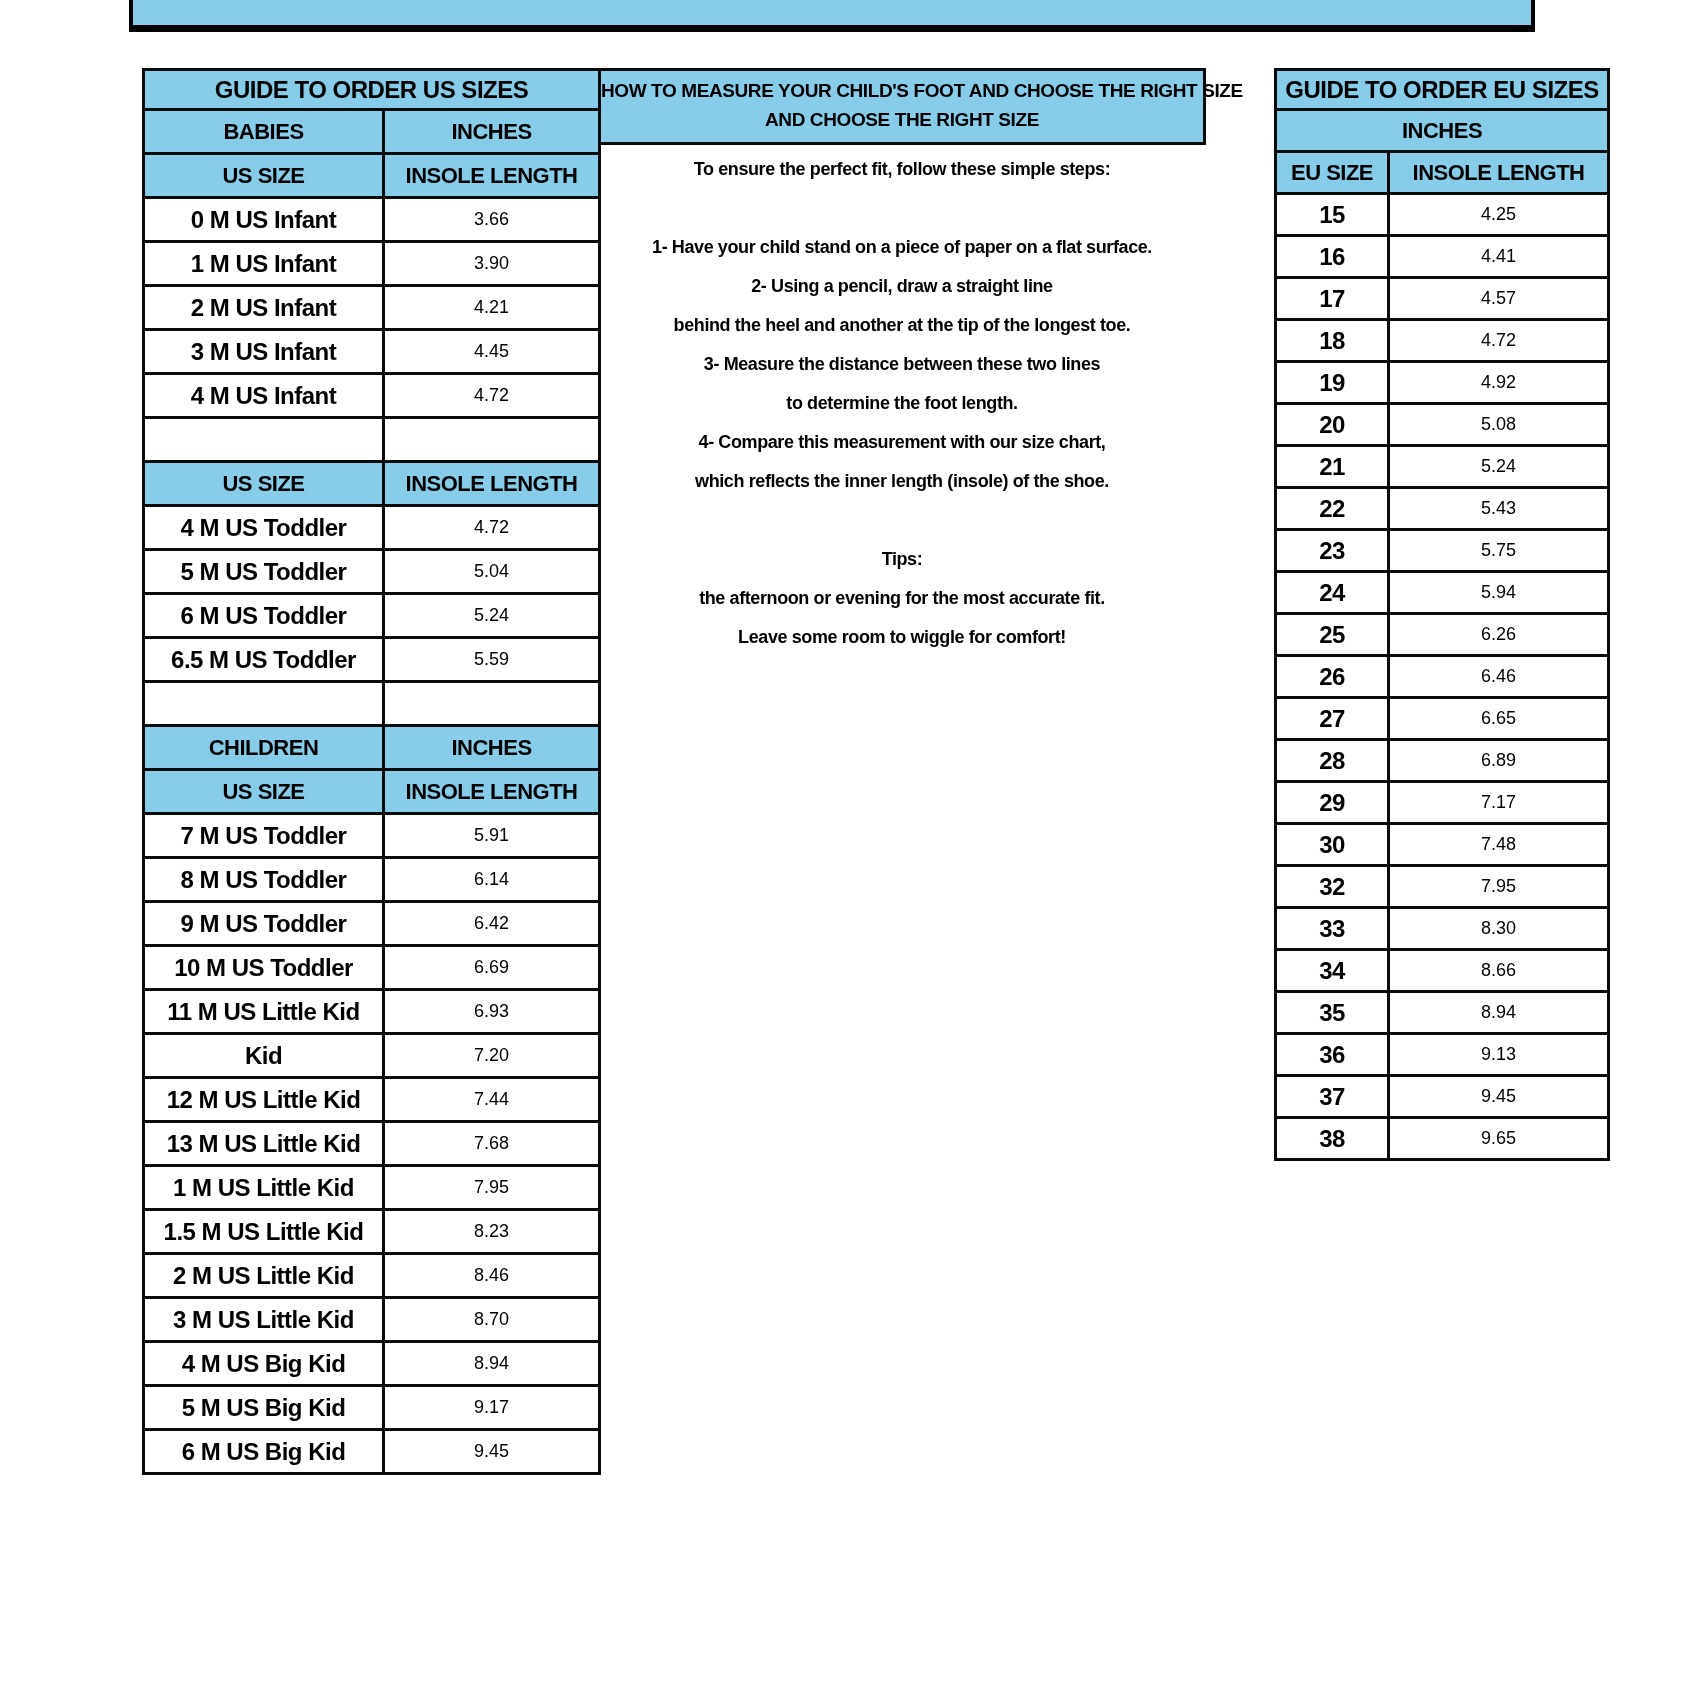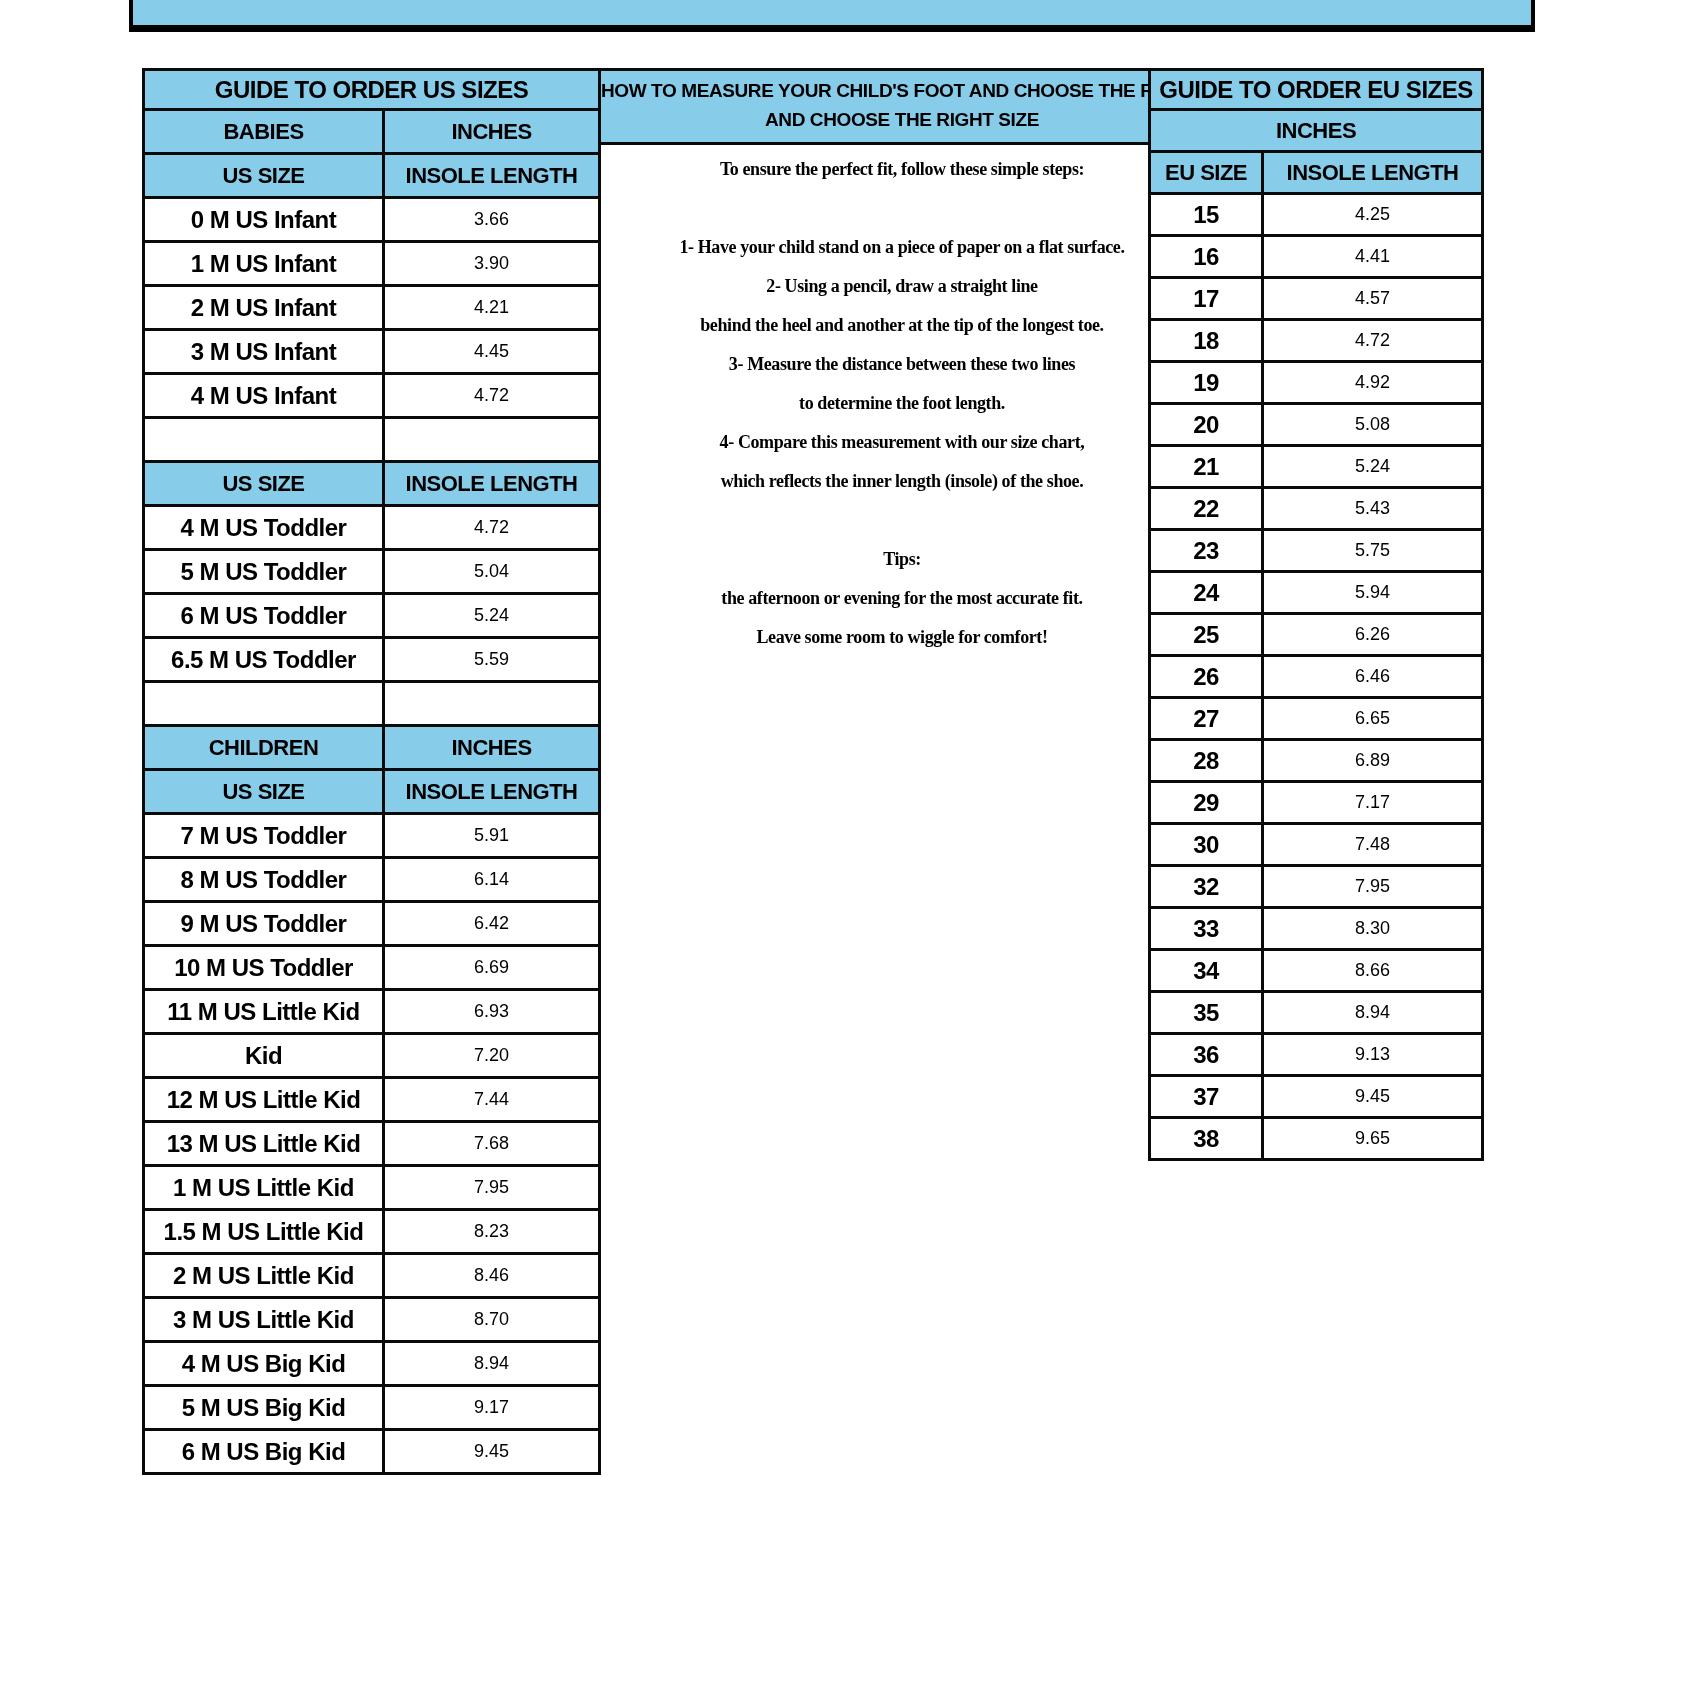--- a/index.html
+++ b/index.html
@@ -22,35 +22,35 @@
   td{
     border:3px solid #0a0a0a;text-align:center;vertical-align:middle;
     padding:0;height:41px;font-weight:700;font-size:24px;letter-spacing:-0.5px;
     overflow:hidden;white-space:nowrap;
   }
   .blue{background:#87CDEA;}
   .title-cell{font-size:24px;height:37px;}
   .head-cell{font-size:22px;}
   .value-cell{font-weight:400;font-size:18px;letter-spacing:0;}
   .us-table{left:142px;top:68px;width:456px;}
-  .eu-table{left:1148px;top:68px;width:333px;}
+  .eu-table{left:1274px;top:68px;width:333px;}
   .eu-table td{height:39px;}
   .eu-table .title-cell{height:37px;}
 
   
   .middle{position:absolute;left:598px;top:68px;width:608px;}
   .mid-header{
     background:#87CDEA;border:3px solid #0a0a0a;box-sizing:border-box;
     height:77px;display:flex;flex-direction:column;justify-content:space-between;
     padding:9px 0 11px 0;
   }
   .mid-header div{
     text-align:center;font-weight:700;font-size:19px;letter-spacing:-0.4px;white-space:nowrap;
   }
-  .mid-body{margin-top:5px;font-family:Liberation Serif, serif;}
+  .mid-body{margin-top:5px;}
   .mid-body .line{
     height:39px;line-height:39px;text-align:center;font-weight:700;
     font-size:18px;letter-spacing:-0.4px;white-space:nowrap;
   }
 </style>
 </head>
 <body>
 
 <div class="page">
 

